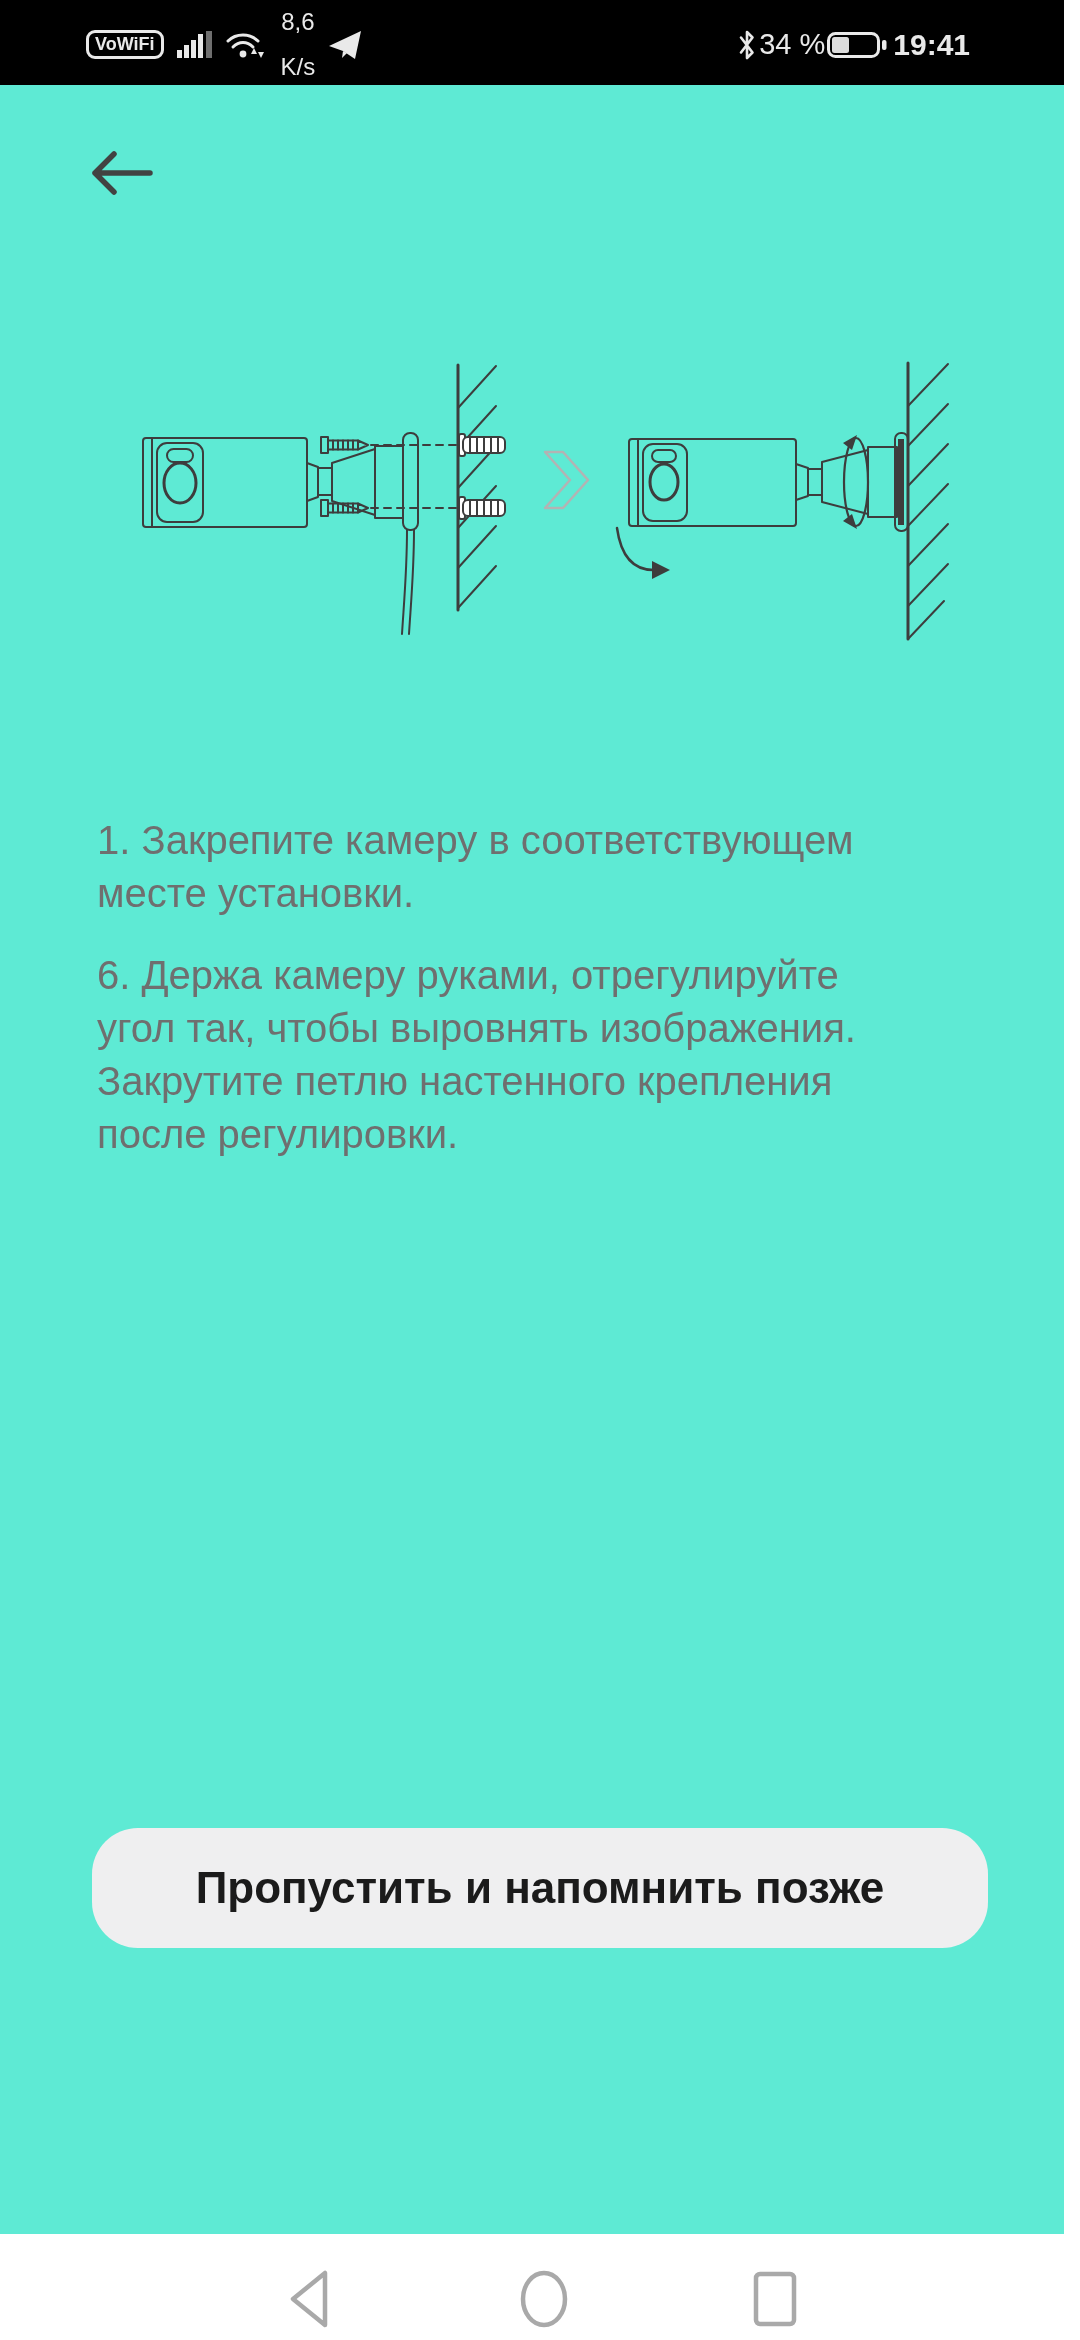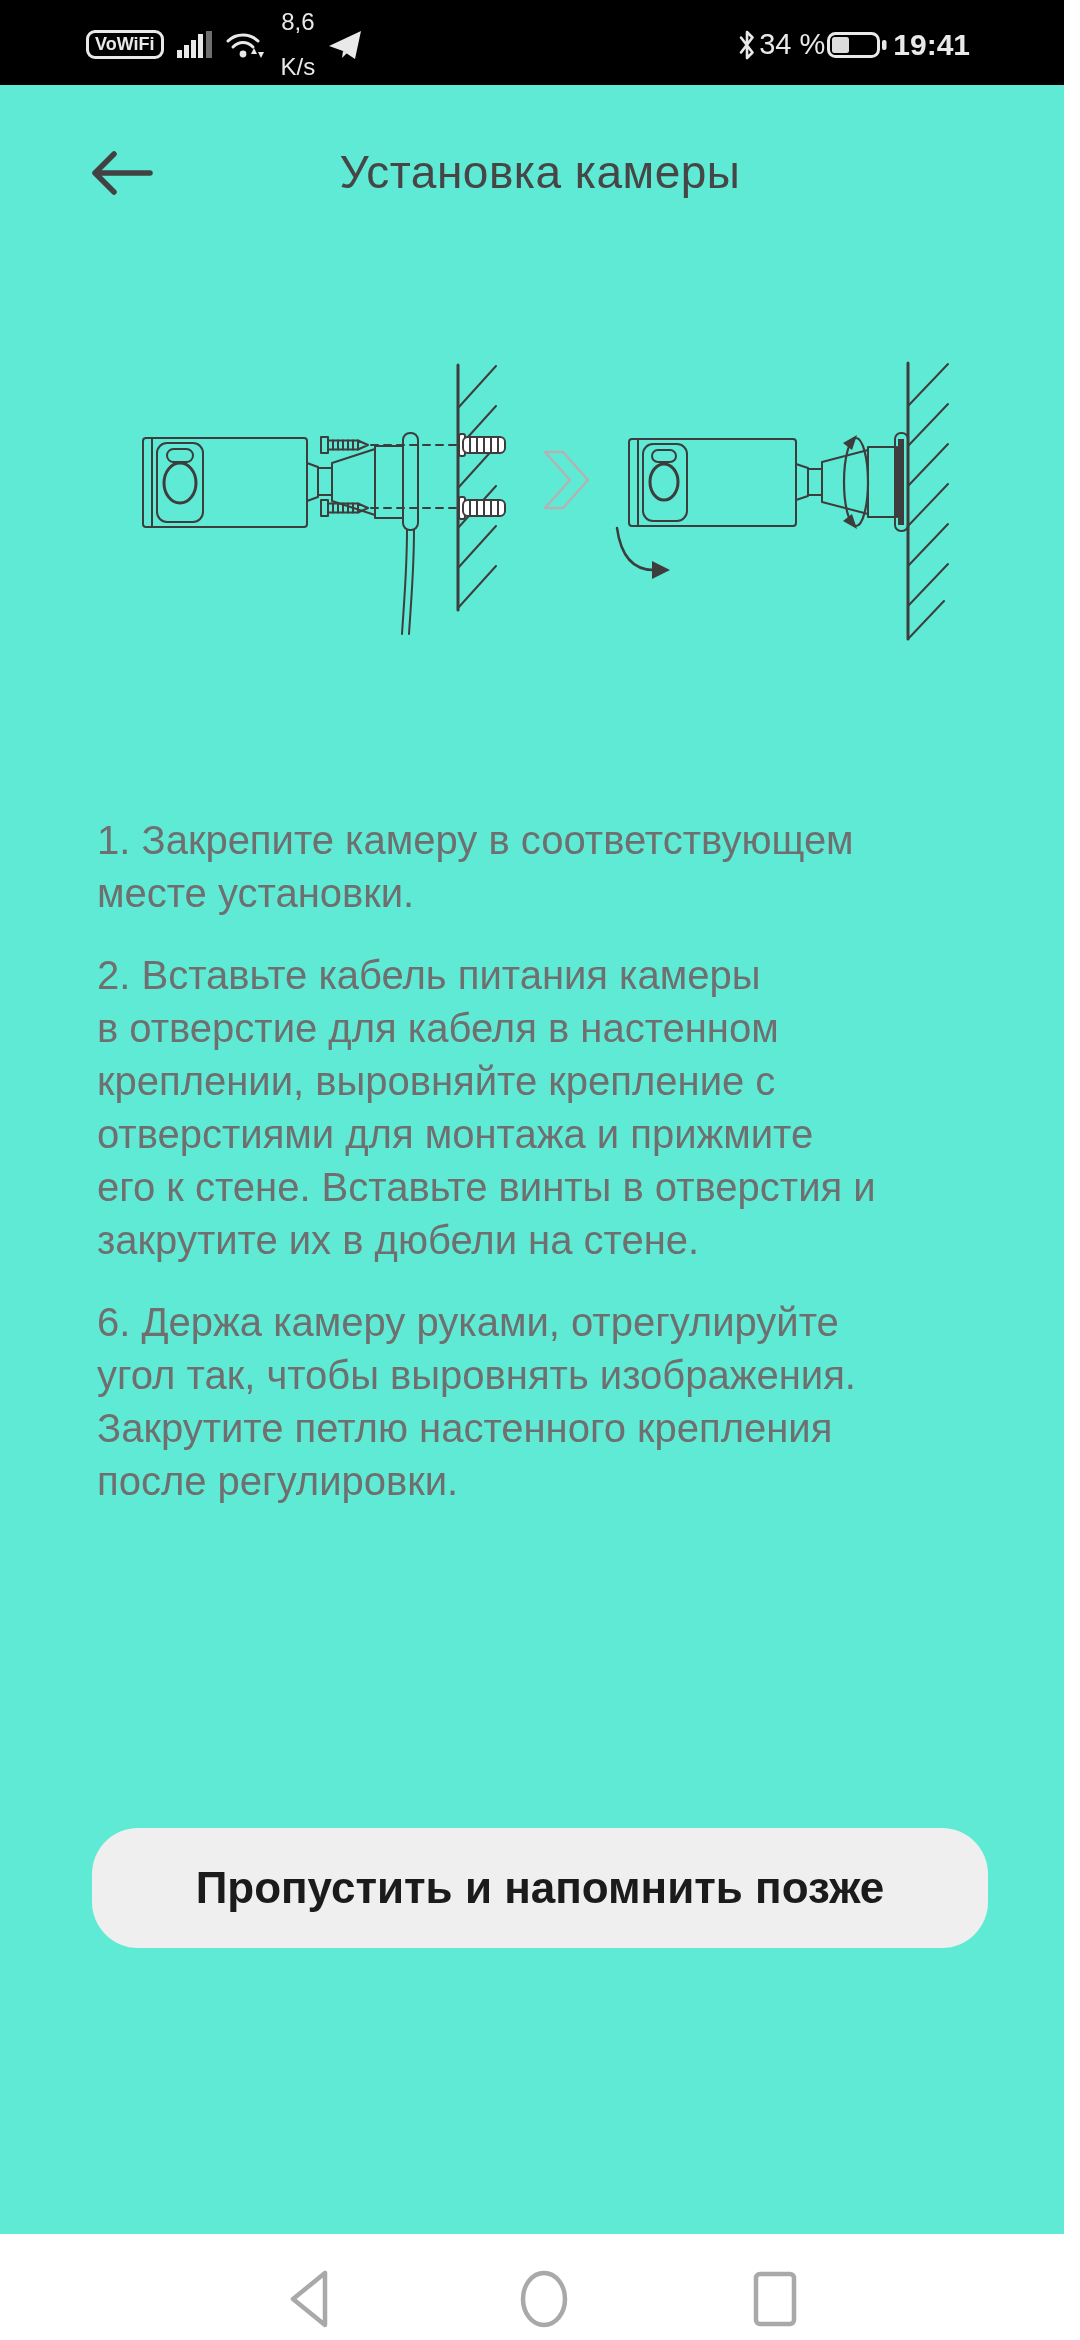--- a/index.html
+++ b/index.html
@@ -92,21 +92,20 @@
       </svg>
       <span class="sb-time">19:41</span>
     </div>
   </div>
 
   <div class="back-button">
     <svg width="70" height="52" viewBox="0 0 70 52">
       <path d="M64,26 H9 M28,7 L9,26 L28,45" fill="none" stroke="#424242" stroke-width="5.5" stroke-linecap="round" stroke-linejoin="round"></path>
     </svg>
   </div>
-  <div class="page-title">Установка камеры</div>
 
   <svg class="illustration" width="1080" height="430" viewBox="0 0 1080 430">
     <g stroke="#3d3d3d" stroke-width="2" fill="none" stroke-linejoin="round" stroke-linecap="round">
 
       <g>
 
         <line x1="458" y1="125" x2="458" y2="370" stroke-width="3"></line>
         <line x1="458" y1="168" x2="496" y2="126"></line>
         <line x1="458" y1="208" x2="496" y2="166"></line>
         <line x1="458" y1="248" x2="496" y2="206"></line>
@@ -205,26 +204,20 @@
 
         <path d="M617,288 Q623,331 655,330" stroke-width="2.5"></path>
         <polygon points="652,321 670,330 652,339" fill="#3d3d3d" stroke="none"></polygon>
       </g>
     </g>
   </svg>
 
   <div class="instructions">
     <p class="step">1. Закрепите камеру в соответствующем
 месте установки.</p>
-    <p class="step">2. Вставьте кабель питания камеры
-в отверстие для кабеля в настенном
-креплении, выровняйте крепление с
-отверстиями для монтажа и прижмите
-его к стене. Вставьте винты в отверстия и
-закрутите их в дюбели на стене.</p>
     <p class="step">6. Держа камеру руками, отрегулируйте
 угол так, чтобы выровнять изображения.
 Закрутите петлю настенного крепления
 после регулировки.</p>
   </div>
 
   <div class="btn btn-skip">Пропустить и напомнить позже</div>
 
   <div class="navbar"></div>
   <div class="nav-icon nav-back">

